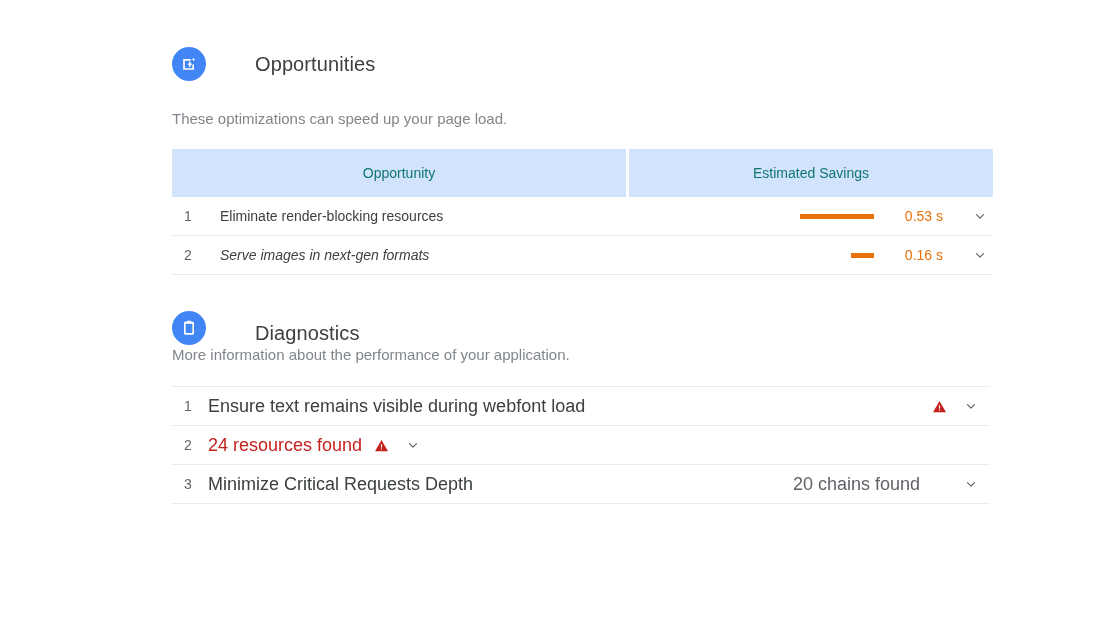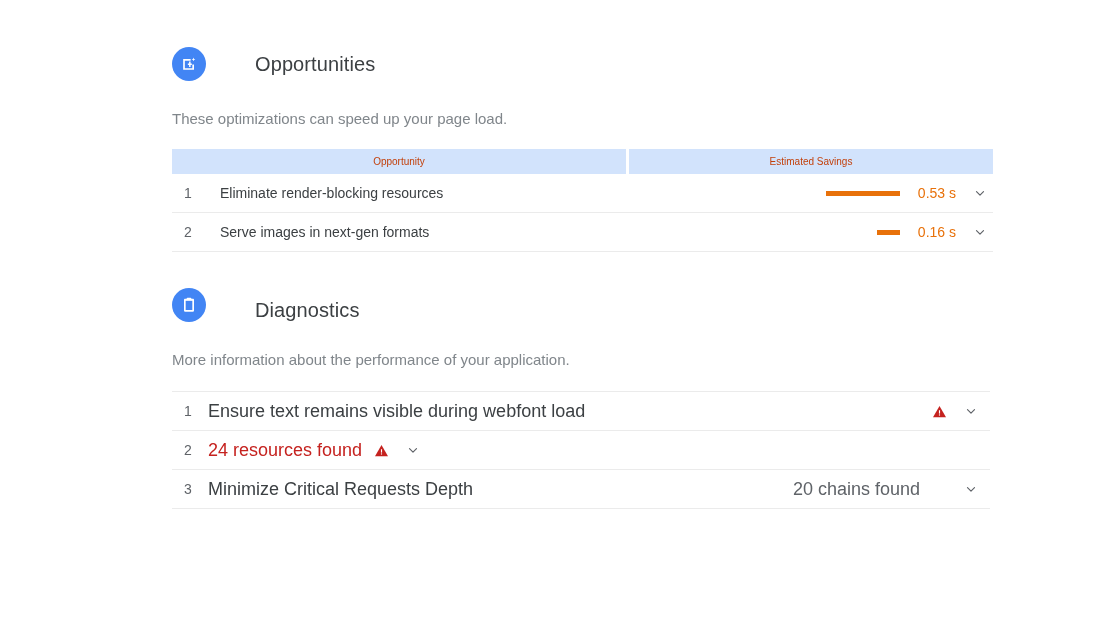--- a/index.html
+++ b/index.html
@@ -57,24 +57,24 @@
   }
 
   
   .op-table {
     width: 100%;
     border-collapse: collapse;
     table-layout: fixed;
   }
   .op-thead th {
     background: #d2e3fc;
-    font-size: 10px;
+    font-size: 14px;
     font-weight: 400;
-    color: #c2410c;
-    height: 25px;
+    color: #0f766e;
+    height: 48px;
     padding: 0;
     text-align: center;
     vertical-align: middle;
   }
   .op-thead th.col-opp { width: 454px; border-right: 3px solid #ffffff; }
   .op-thead th.col-est { width: 364px; }
 
   .op-row {
     border-bottom: 1px solid #ebebeb;
   }
@@ -93,21 +93,21 @@
     font-size: 14px;
   }
   .row-title {
     color: #3c4043;
     white-space: nowrap;
   }
   .right-wrap {
     display: flex;
     align-items: center;
     justify-content: flex-end;
-    gap: 3px;
+    gap: 16px;
   }
   .bar-track {
     width: 110px;
     display: flex;
     justify-content: flex-end;
     align-items: center;
     margin-right: 9px;
   }
   .bar {
     height: 5px;
@@ -192,21 +192,21 @@
     align-items: center;
     justify-content: center;
     padding-right: 6px;
   }
 
   
   .sp-opp-head { margin-top: 47px; }
   .sp-opp-desc { margin-top: 28px; }
   .sp-opp-table { margin-top: 20px; }
   .sp-diag-head { margin-top: 36px; align-items: flex-end; }
-  .sp-diag-desc { margin-top: 28px; }
+  .sp-diag-desc { }
   .sp-diag-list { margin-top: 21px; }
   .sp-passed { margin-top: 36px; }
 </style>
 </head>
 <body>
 
 <div class="report">
 
   <div class="section-head sp-opp-head">
     <span class="section-icon">
@@ -245,21 +245,21 @@
                 </svg>
               </div>
             </div>
           </div>
         </td>
       </tr>
       <tr class="op-row">
         <td colspan="2" style="padding:0;">
           <div style="display:flex;align-items:center;height:38px;">
             <div class="row-index" style="padding-left:12px;width:36px;">2</div>
-            <div class="row-title" style="flex:1 1 auto;">Serve images in next-gen formats</div>
+            <div class="row-title" style="flex:1 1 auto;font-style:italic;">Serve images in next-gen formats</div>
             <div class="right-wrap">
               <div class="bar-track">
                 <div class="bar" id="bar-1" style="width: 23px; background: rgb(232, 113, 10);"></div>
               </div>
               <div class="savings">0.16 s</div>
               <div class="chev">
                 <svg width="14" height="14" viewBox="0 0 24 24" aria-hidden="true">
                   <path fill="none" stroke="#5f6368" stroke-width="2" stroke-linecap="round" stroke-linejoin="round" d="M6 9.5l6 6 6-6"></path>
                 </svg>
               </div>

